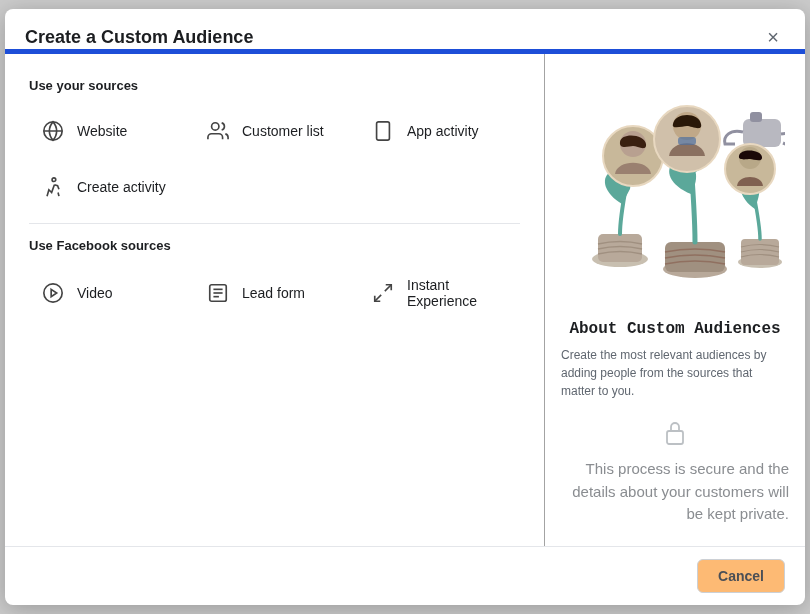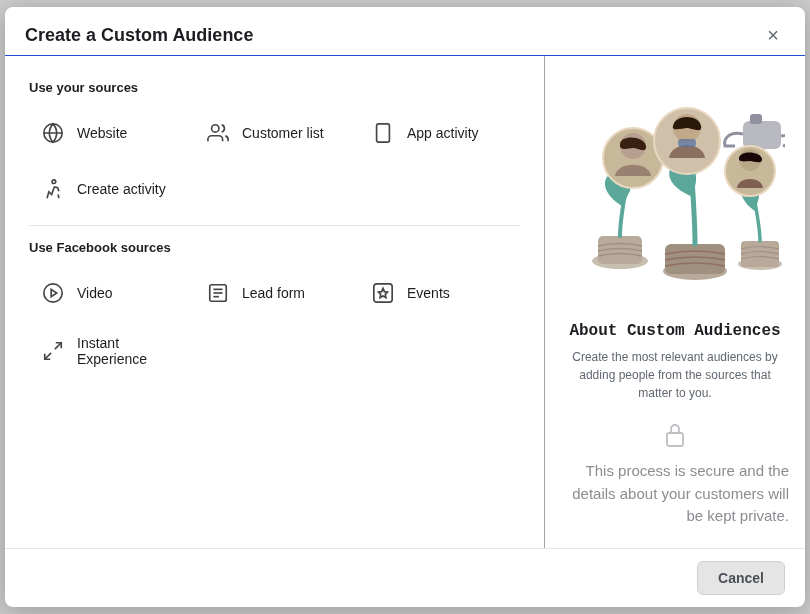--- a/index.html
+++ b/index.html
@@ -25,22 +25,22 @@
       width: 800px;
       min-height: 580px;
       box-shadow: 0 4px 24px rgba(0,0,0,0.25);
       display: flex;
       flex-direction: column;
     }
     .modal-header {
       display: flex;
       justify-content: space-between;
       align-items: center;
-      padding: 16px 20px 8px 20px;
-      border-bottom: 1px solid #1d4ed8;
+      padding: 16px 20px 0 20px;
+      border-bottom: 5px solid #1d4ed8;
     }
     .modal-title {
       font-size: 18px;
       font-weight: 700;
       color: #1c1e21;
     }
     .close-btn {
       background: none;
       border: none;
       cursor: pointer;
@@ -121,21 +121,21 @@
       font-size: 16px;
       font-weight: 700;
       color: #1c1e21;
       text-align: center;
       margin-bottom: 8px;
       font-family: Liberation Mono, monospace;
     }
     .about-desc {
       font-size: 12px;
       color: #606770;
-      text-align: center;
+      text-align: left;
       line-height: 1.5;
       margin-bottom: 20px;
     }
     .secure-section {
       display: flex;
       flex-direction: column;
       align-items: center;
       margin-top: auto;
     }
     .lock-icon {
@@ -150,21 +150,21 @@
       line-height: 1.5;
     }
     .modal-footer {
       padding: 12px 20px;
       border-top: 1px solid #e4e6ea;
       display: flex;
       justify-content: flex-end;
       gap: 10px;
     }
     .btn-cancel {
-      background: #e5e5e5;
+      background: #fdba74;
       border: 1px solid #ccd0d5;
       border-radius: 6px;
       padding: 8px 20px;
       font-size: 14px;
       font-weight: 600;
       color: #4b4f56;
       cursor: pointer;
     }
   </style>
 </head>
@@ -250,29 +250,20 @@
               <svg viewBox="0 0 24 24" fill="none" stroke="currentColor" stroke-width="1.8">
                 <rect x="3" y="3" width="18" height="18" rx="2"></rect>
                 <line x1="7" y1="8" x2="17" y2="8"></line>
                 <line x1="7" y1="12" x2="17" y2="12"></line>
                 <line x1="7" y1="16" x2="13" y2="16"></line>
               </svg>
             </span>
             <span class="option-label">Lead form</span>
           </div>
 
-          <div class="option-item">
-            <span class="option-icon">
-              <svg viewBox="0 0 24 24" fill="none" stroke="currentColor" stroke-width="1.8">
-                <rect x="2" y="2" width="20" height="20" rx="3"></rect>
-                <polygon points="12,7 13.5,10.5 17,11 14.5,13.5 15.2,17 12,15.3 8.8,17 9.5,13.5 7,11 10.5,10.5"></polygon>
-              </svg>
-            </span>
-            <span class="option-label">Events</span>
-          </div>
 
           <div class="option-item">
             <span class="option-icon">
               <svg viewBox="0 0 24 24" fill="none" stroke="currentColor" stroke-width="1.8">
                 <polyline points="15,3 21,3 21,9"></polyline>
                 <polyline points="9,21 3,21 3,15"></polyline>
                 <line x1="21" y1="3" x2="14" y2="10"></line>
                 <line x1="3" y1="21" x2="10" y2="14"></line>
               </svg>
             </span>

